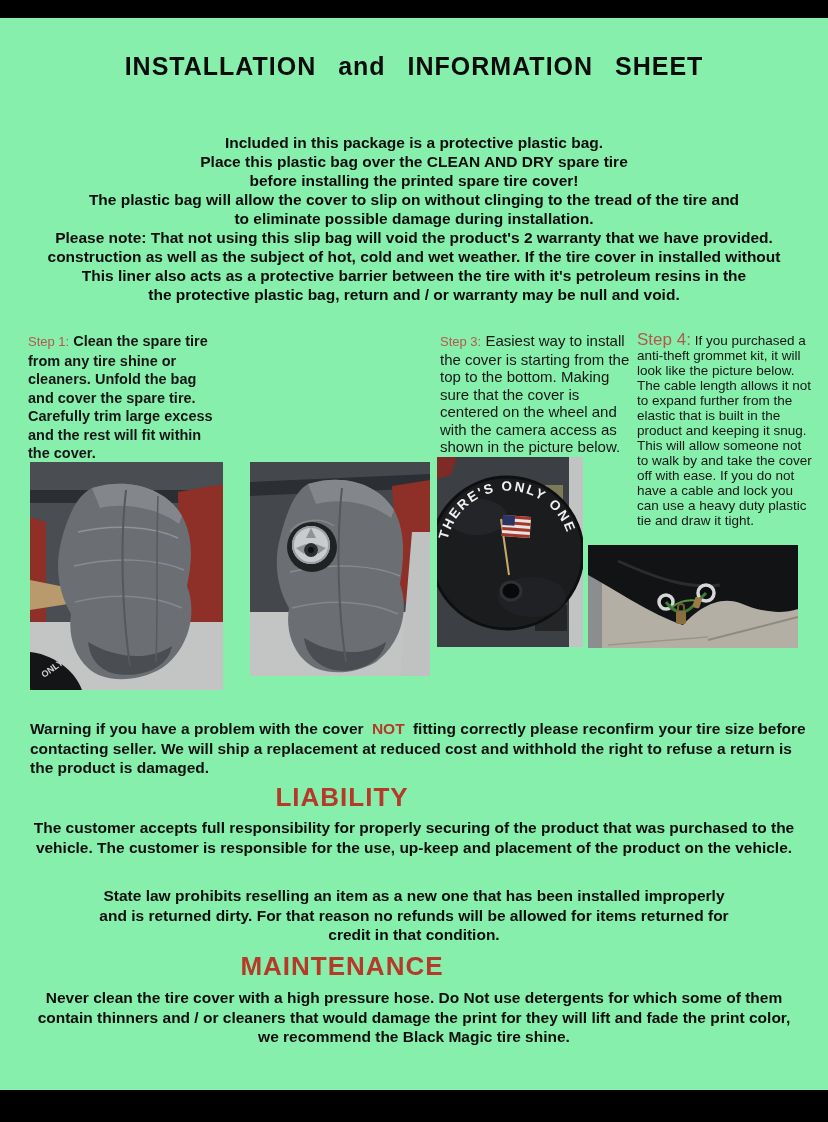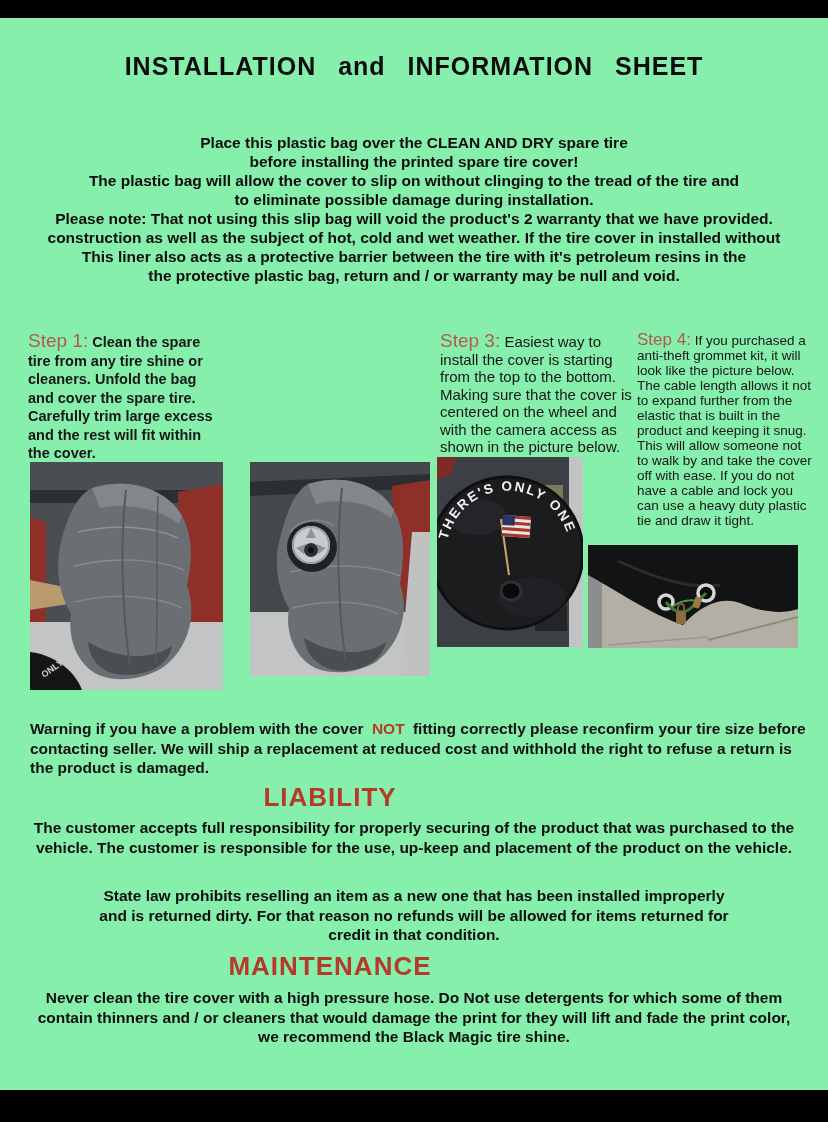--- a/index.html
+++ b/index.html
@@ -25,40 +25,40 @@
   .warnhead{position:absolute;top:90px;left:0;width:828px;text-align:center;}
   .warnhead span{
     display:inline-block;color:var(--red);font-size:24px;font-weight:bold;
     letter-spacing:1px;border-bottom:2px solid var(--red);padding:0 26px 3px;
   }
   .intro{
     position:absolute;top:133px;left:0;width:828px;text-align:center;
     font-weight:bold;font-size:15.5px;line-height:19px;color:#0d0d0d;
   }
   .step{position:absolute;top:332px;font-size:15px;line-height:18.5px;color:#161616;}
-  .step .slabel{font-size:19px;font-weight:normal;color:var(--steplabel);}
+  .step .slabel{font-size:13px;font-weight:normal;color:var(--steplabel);}
   .step1{left:28px;width:196px;font-weight:bold;font-size:14.5px;}
   .step2{left:237px;width:200px;}
   .step3{left:440px;width:200px;line-height:17.5px;}
   .step4{left:637px;width:177px;font-size:13.5px;line-height:15px;}
   .step4 .slabel{font-size:17px;}
 
   .photo{position:absolute;display:block;}
   #photo1{left:30px;top:462px;width:193px;height:228px;}
   #photo2{left:250px;top:462px;width:180px;height:214px;}
   #photo3{left:437px;top:457px;width:146px;height:190px;}
   #photo4{left:588px;top:545px;width:210px;height:103px;}
 
   .warnnote{
     position:absolute;top:719px;left:30px;width:778px;
     font-weight:bold;font-size:15.5px;line-height:19.5px;
   }
   .warnnote .red{color:var(--red);padding:0 4px;}
   .secthead{
-    position:absolute;left:0;width:660px;text-align:center;margin:0;
+    position:absolute;left:12px;width:660px;text-align:center;margin:0;
     font-size:26px;font-weight:bold;color:var(--red);letter-spacing:1px;
   }
   #liab-head{top:782px;}
   #maint-head{top:951px;}
   .para{
     position:absolute;text-align:center;font-weight:bold;
     font-size:15.5px;line-height:19.5px;color:#0d0d0d;
   }
   #liab-p1{top:818px;left:19px;width:790px;}
   #liab-p2{top:886px;left:94px;width:640px;}
@@ -67,20 +67,21 @@
 </head>
 <body>
 
 <div class="page">
   <div class="bar top"></div>
 
   <h1 class="title">INSTALLATION and INFORMATION SHEET</h1>
 
 
   <div class="intro">
+    <div>Included in this package is a protective plastic bag.</div>
     <div>Place this plastic bag over the CLEAN AND DRY spare tire</div>
     <div>before installing the printed spare tire cover!</div>
     <div>The plastic bag will allow the cover to slip on without clinging to the tread of the tire and</div>
     <div>to eliminate possible damage during installation.</div>
     <div>Please note: That not using this slip bag will void the product's 2 warranty that we have provided.</div>
     <div>construction as well as the subject of hot, cold and wet weather.  If the tire cover in installed without</div>
     <div>This liner also acts as a protective barrier between the tire with it's petroleum resins in the</div>
     <div>the protective plastic bag, return and / or warranty may be null and void.</div>
   </div>
 

